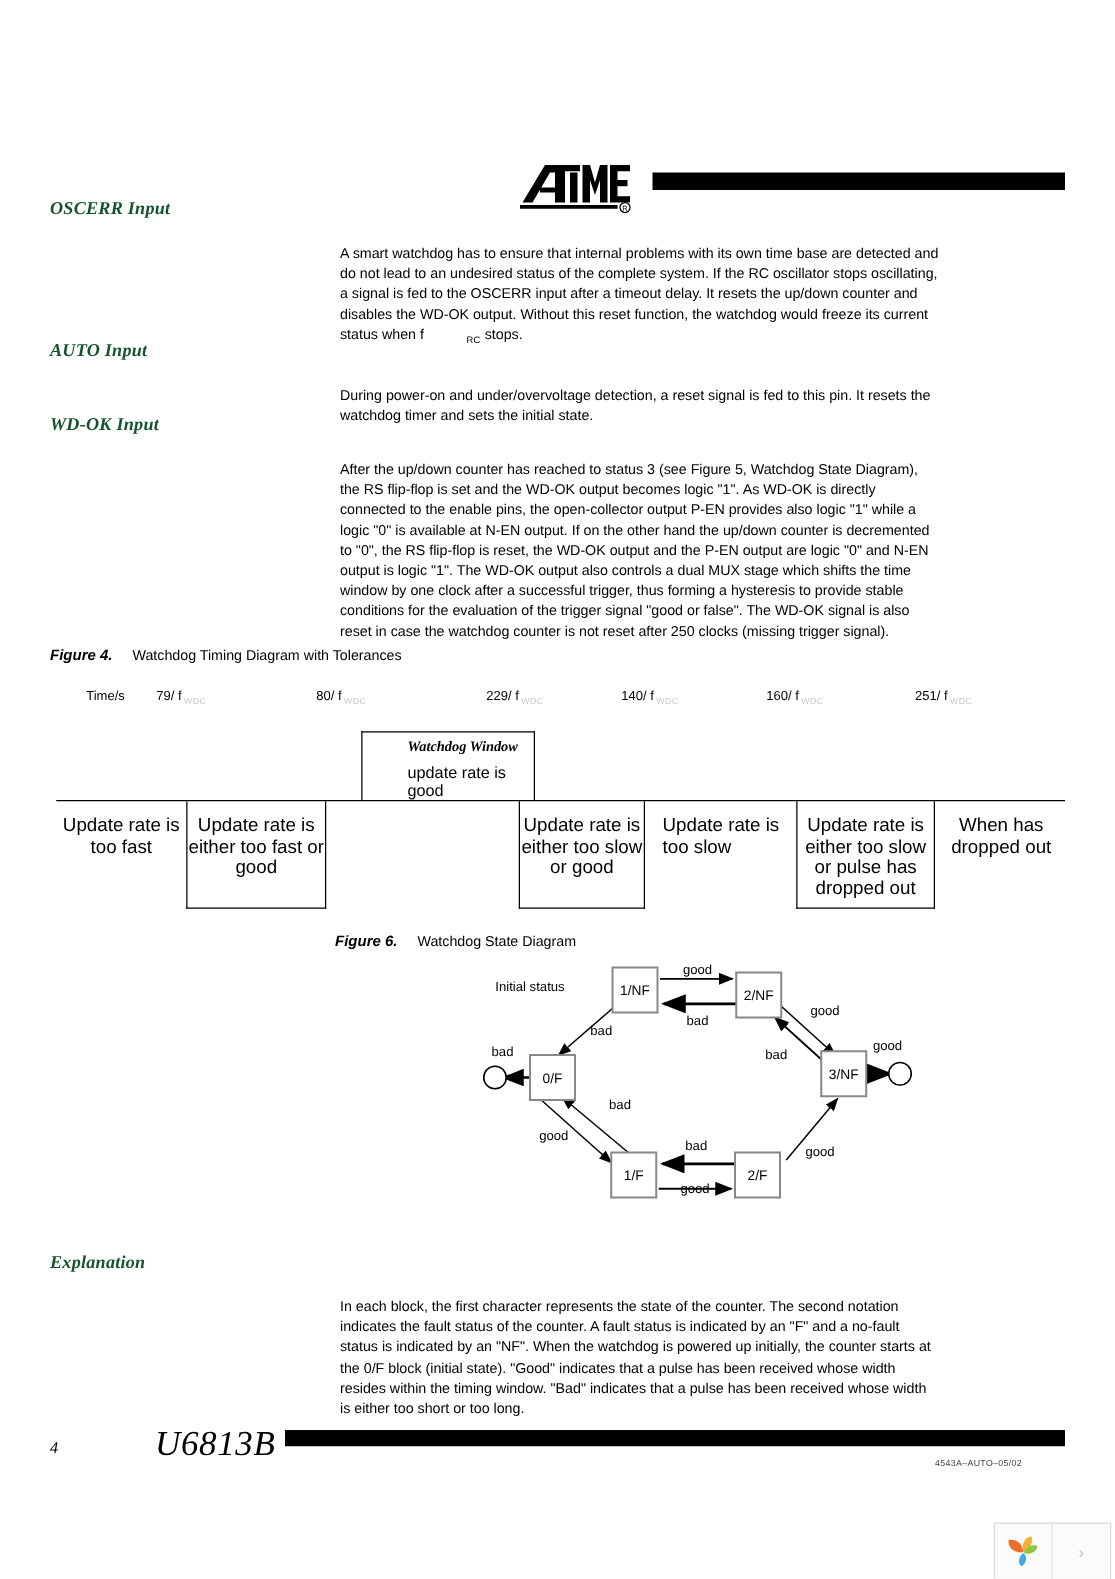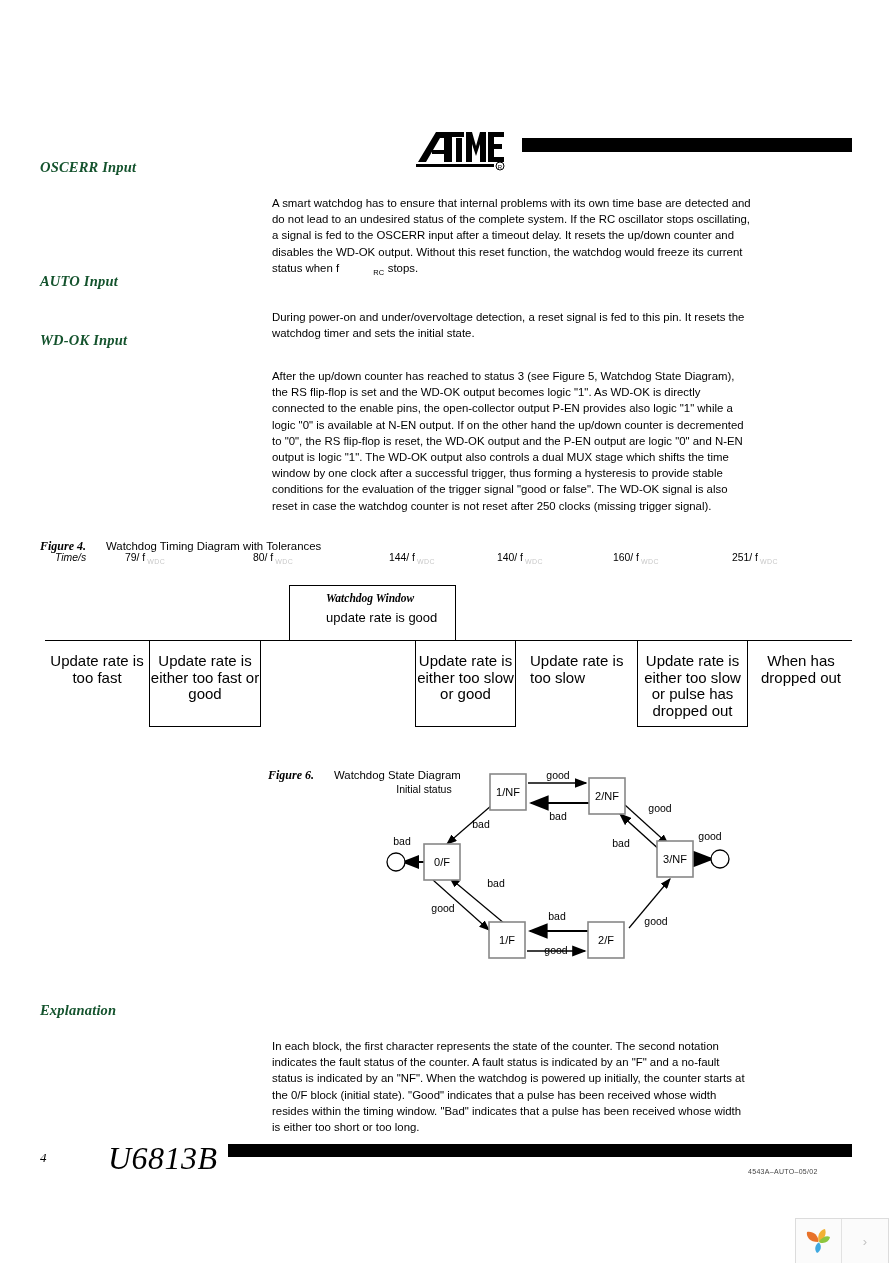--- a/index.html
+++ b/index.html
@@ -37,40 +37,40 @@
   .sec-body p { margin:0; }
   sub.sm {
     font-size:7.5px; vertical-align:baseline; position:relative; top:3px;
     letter-spacing:0.3px;
   }
   .fgap { display:inline-block; width:34px; }
 
   
   .fig-caption { position:absolute; font-size:11.4px; }
   .fig-caption .fnum {
-    font-family:Liberation Serif, serif;
+    font-family:Liberation Sans, sans-serif;
     font-weight:bold; font-style:italic; font-size:12px;
-    display:inline-block; width:66px;margin-top:22px;
+    display:inline-block; width:66px;
   }
 
   
   #fig4 { position:absolute; left:40px; top:552px; width:812px; height:180px; }
   .tick {
     position:absolute; font-size:10.4px; white-space:nowrap; top:0;
   }
   .tick .sub {
     font-size:7px; color:#c9c9c9; letter-spacing:0.4px;
     position:relative; top:3px; left:2px;
   }
   .axis {
     position:absolute; left:5px; top:88px; width:807px; height:1px;
     background:#000;
   }
   .win-box {
-    position:absolute; left:249px; top:33px; width:167px; height:55px;
+    position:absolute; left:249px; top:33px; width:139px; height:55px;
     border:1px solid #000; border-bottom:none;
     box-sizing:border-box;
   }
   .win-title {
     position:absolute; left:36px; top:6px;
     font-family:"Liberation Serif", serif;
     font-style:italic; font-weight:bold; font-size:11.5px;
   }
   .win-sub {
     position:absolute; left:36px; top:24px; font-size:13px;
@@ -86,23 +86,23 @@
   
   #fig5 { position:absolute; left:0px; top:758px; width:892px; height:215px; }
   #fig5 svg { position:absolute; left:0; top:0; }
 
   
   .footer-num {
     position:absolute; left:40px; top:1150px;
     font-family:"Liberation Serif", serif; font-style:italic; font-size:13px;
   }
   .footer-part {
-    position:absolute; left:108px; top:1140px;
+    position:absolute; left:124px; top:1140px;
     font-family:"Liberation Serif", serif; font-style:italic;
-    font-size:32px; letter-spacing:0.5px;
+    font-size:28px; letter-spacing:0.5px;
   }
   .footer-bar {
     position:absolute; left:228px; top:1144px; width:624px; height:13px;
     background:#000;
   }
   .footer-code {
     position:absolute; left:748px; top:1168px;
     font-size:7px; color:#444; letter-spacing:0.3px;
   }
 
@@ -161,30 +161,30 @@
       <p>After the up/down counter has reached to status 3 (see Figure 5, Watchdog State Diagram), the RS flip-flop is set and the WD-OK output becomes logic "1". As WD-OK is directly connected to the enable pins, the open-collector output P-EN provides also logic "1" while a logic "0" is available at N-EN output. If on the other hand the up/down counter is decremented to "0", the RS flip-flop is reset, the WD-OK output and the P-EN output are logic "0" and N-EN output is logic "1". The WD-OK output also controls a dual MUX stage which shifts the time window by one clock after a successful trigger, thus forming a hysteresis to provide stable conditions for the evaluation of the trigger signal "good or false". The WD-OK signal is also reset in case the watchdog counter is not reset after 250 clocks (missing trigger signal).</p>
     </div>
   </div>
 
   <div class="fig-caption" style="left:40px; top:517px;">
     <span class="fnum">Figure 4.</span><span>Watchdog Timing Diagram with Tolerances</span>
   </div>
 
   <div id="fig4">
 
-    <div class="tick" style="left:15px;font-style:italic;">Time/s</div>
+    <div class="tick" style="left:29px;">Time/s</div>
 
     <div class="tick" style="left:85px;">
       <span>79/ f</span><span class="sub">WDC</span>
     </div>
     <div class="tick" style="left:213px;">
       <span>80/ f</span><span class="sub">WDC</span>
     </div>
     <div class="tick" style="left:349px;">
-      <span>144/ f</span><span class="sub">WDC</span>
+      <span>229/ f</span><span class="sub">WDC</span>
     </div>
     <div class="tick" style="left:457px;">
       <span>140/ f</span><span class="sub">WDC</span>
     </div>
     <div class="tick" style="left:573px;">
       <span>160/ f</span><span class="sub">WDC</span>
     </div>
     <div class="tick" style="left:692px;">
       <span>251/ f</span><span class="sub">WDC</span>
     </div>

